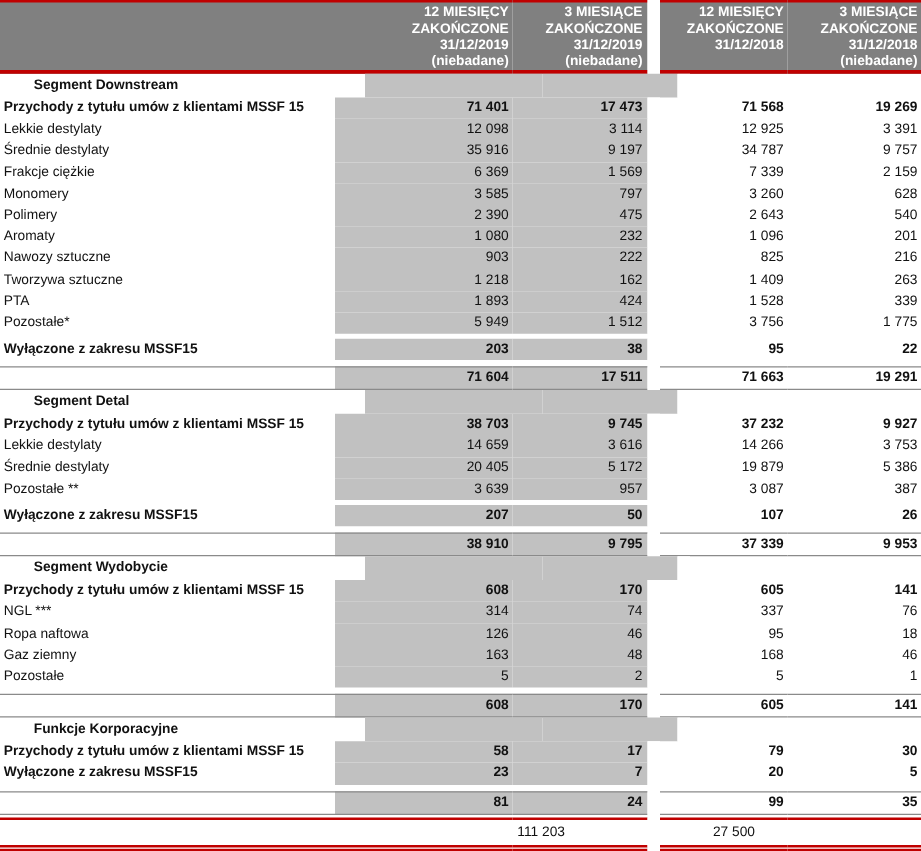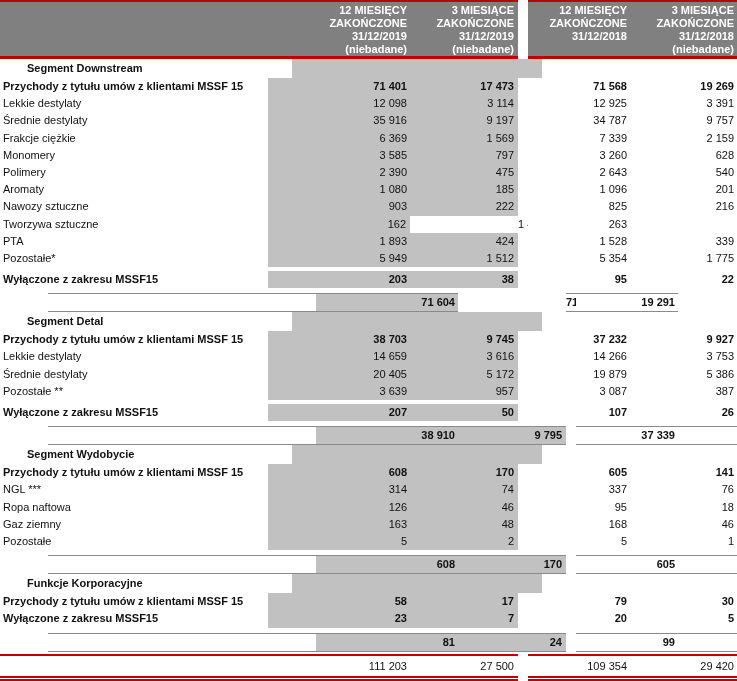--- a/index.html
+++ b/index.html
@@ -35,34 +35,34 @@
   }
   .row.header .cell.gapcell{background:#fff;border-color:transparent;}
   .hline{line-height:13px;text-align:right;}
 
   .gapcell{background:#fff;}
 
   
   .row.section{height:19px;line-height:19px;font-weight:bold;padding-left:24px;}
   .row.data{height:17.2px;line-height:17.2px;}
   .row.gap{margin-top:4px;}
-  .row.subtotal{margin-top:5px;height:19px;padding-left:48px;}
+  .row.subtotal{margin-top:5px;height:19px;}
   .row.subtotal .cell{
     border-top:1px solid var(--line,#8a8a8a);
     border-bottom:1px solid var(--line,#8a8a8a);
     line-height:17px;font-weight:bold;
   }
   .row.subtotal .cell.gapcell{border-color:transparent;}
 
   .row.redline{height:2px;}
   .row.redline .cell{background:var(--red,#C00000);}
   .row.redline .cell.gapcell{background:#fff;}
   .row.push{margin-top:auto;}
 
-  .row.grandtotal{height:20px;line-height:20px;}
+  .row.grandtotal{height:20px;line-height:20px;gap:45px;}
 
   .row.spacer{height:1px;}
 </style>
 </head>
 <body>
 
 <div class="screen">
 
   <div class="row header">
     <div class="cell"></div>
@@ -137,61 +137,63 @@
       </div><div class="row data">
         <div class="cell label ind">Polimery</div>
         <div class="cell num c1 band">2 390</div>
         <div class="cell num c2 band">475</div>
         <div class="cell gapcell"></div>
         <div class="cell num c3">2 643</div>
         <div class="cell num c4">540</div>
       </div><div class="row data">
         <div class="cell label ind">Aromaty</div>
         <div class="cell num c1 band">1 080</div>
-        <div class="cell num c2 band">185</div>
+        <div class="cell num c2 band">232</div>
         <div class="cell gapcell"></div>
         <div class="cell num c3">1 096</div>
         <div class="cell num c4">201</div>
       </div><div class="row data">
         <div class="cell label ind">Nawozy sztuczne</div>
         <div class="cell num c1 band">903</div>
         <div class="cell num c2 band">222</div>
         <div class="cell gapcell"></div>
         <div class="cell num c3">825</div>
         <div class="cell num c4">216</div>
       </div><div class="row data">
         <div class="cell label ind">Tworzywa sztuczne</div>
+        <div class="cell num c1 band">1 218</div>
         <div class="cell num c2 band">162</div>
         <div class="cell gapcell"></div>
         <div class="cell num c3">1 409</div>
         <div class="cell num c4">263</div>
       </div><div class="row data">
         <div class="cell label ind">PTA</div>
         <div class="cell num c1 band">1 893</div>
         <div class="cell num c2 band">424</div>
         <div class="cell gapcell"></div>
         <div class="cell num c3">1 528</div>
         <div class="cell num c4">339</div>
       </div><div class="row data">
         <div class="cell label ind">Pozostałe*</div>
         <div class="cell num c1 band">5 949</div>
         <div class="cell num c2 band">1 512</div>
         <div class="cell gapcell"></div>
-        <div class="cell num c3">5 354</div>
+        <div class="cell num c3">3 756</div>
         <div class="cell num c4">1 775</div>
       </div><div class="row data gap">
         <div class="cell label b">Wyłączone z zakresu MSSF15</div>
         <div class="cell num c1 band b">203</div>
         <div class="cell num c2 band b">38</div>
         <div class="cell gapcell"></div>
         <div class="cell num c3 b">95</div>
         <div class="cell num c4 b">22</div>
       </div><div class="row subtotal">
         <div class="cell label"></div>
         <div class="cell num c1 band b">71 604</div>
+        <div class="cell num c2 band b">17 511</div>
         <div class="cell gapcell"></div>
         <div class="cell num c3 b">71 663</div>
         <div class="cell num c4 b">19 291</div>
       </div><div class="row section">
         <div class="cell label b">Segment Detal</div>
         <div class="cell num c1 band"></div>
         <div class="cell num c2 band"></div>
         <div class="cell gapcell"></div>
         <div class="cell num c3"></div>
         <div class="cell num c4"></div>

